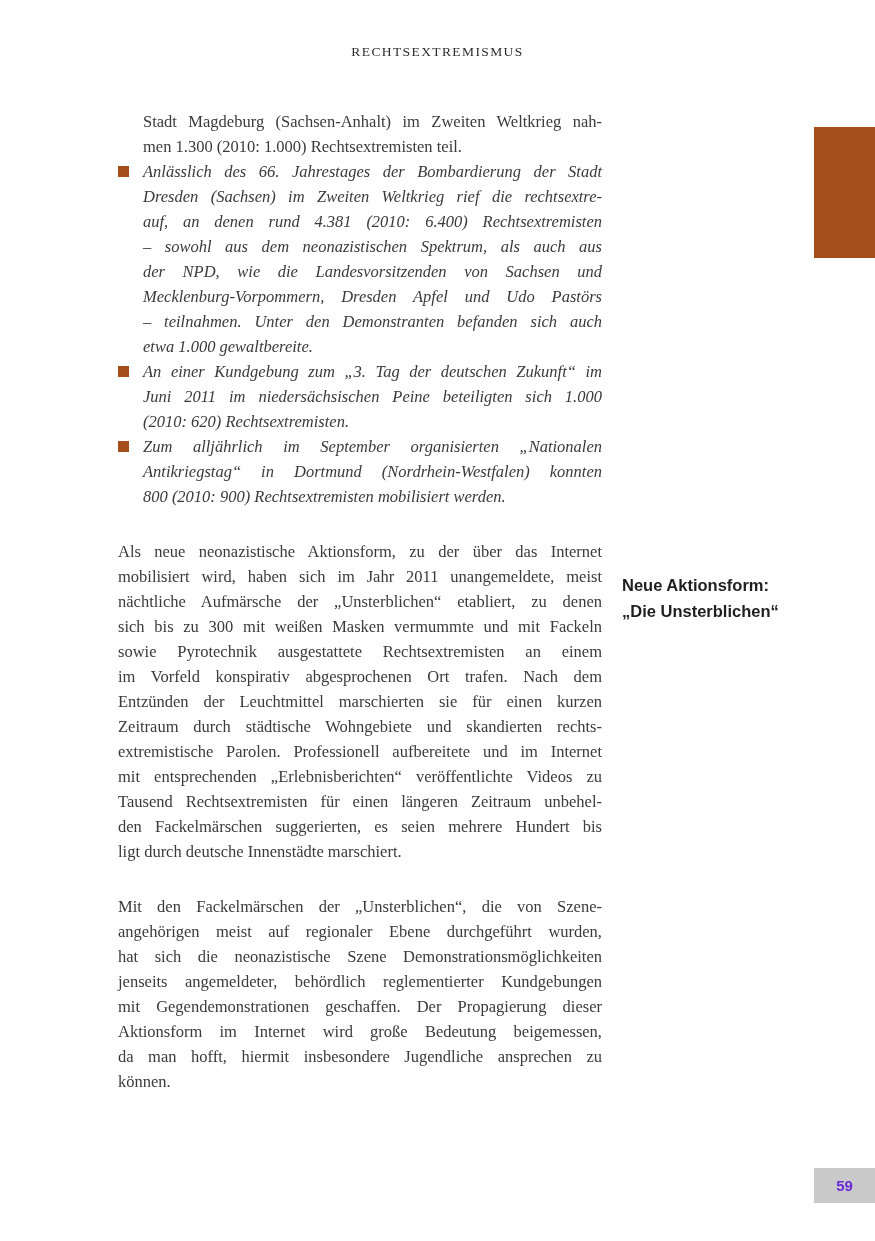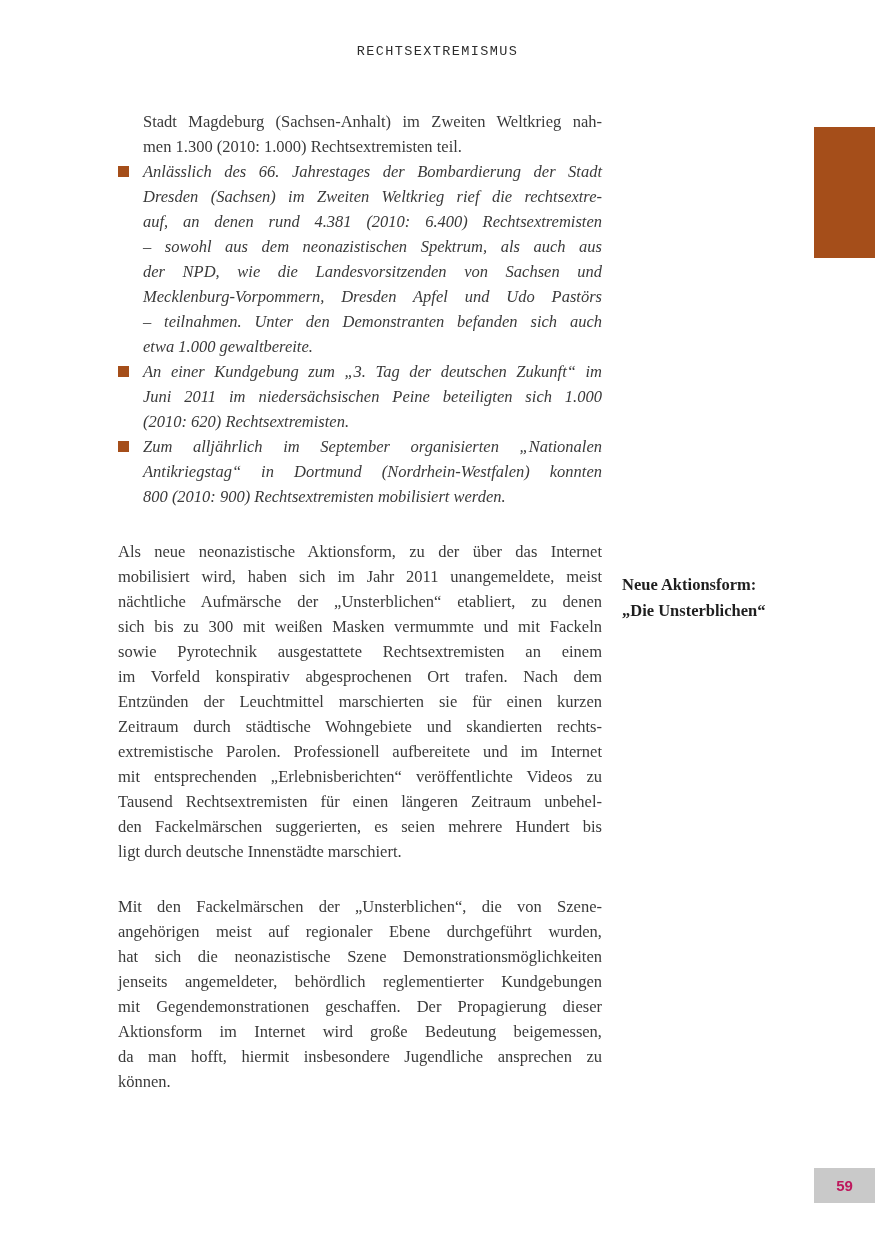--- a/index.html
+++ b/index.html
@@ -14,21 +14,21 @@
     font-family: "Liberation Serif", serif;
     color: #3a3a3a;
     overflow: hidden;
   }
   .running-head {
     position: absolute;
     top: 44px;
     left: 0;
     width: 875px;
     text-align: center;
-    font-family: Liberation Mono, monospace;
+    font-family: Liberation Serif, serif;
     font-size: 13.5px;
     letter-spacing: 1.4px;
     color: #2d2d2d;
   }
   .edge-tab {
     position: absolute;
     right: 0;
     top: 127px;
     width: 61px;
     height: 131px;
@@ -54,42 +54,42 @@
     width: 11px;
     height: 11px;
     background: var(--accent);
   }
   .para { margin-top: 30px; }
   .margin-note {
     position: absolute;
     left: 622px;
     top: 572px;
     width: 230px;
-    font-family: Liberation Serif, serif;
+    font-family: Liberation Sans, sans-serif;
     font-weight: bold;
     font-size: 16.5px;
     line-height: 26px;
     color: #1f1f1f;
   }
   .page-number-box {
     position: absolute;
     right: 0;
     bottom: 38px;
     width: 61px;
     height: 35px;
     background: var(--box-gray);
     display: flex;
     align-items: center;
     justify-content: center;
   }
   .page-number {
     font-family: "Liberation Sans", sans-serif;
     font-weight: bold;
     font-size: 15px;
-    color: #be185d;
+    color: #6d28d9;
   }
 </style>
 </head>
 <body>
 
 <div class="page">
 
   <div class="running-head">RECHTSEXTREMISMUS</div>
 
   <div class="edge-tab"></div>

